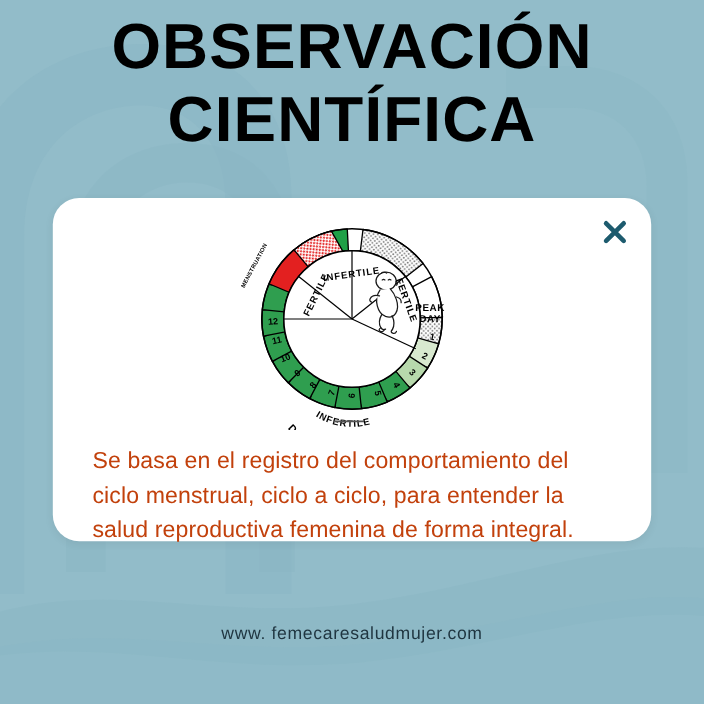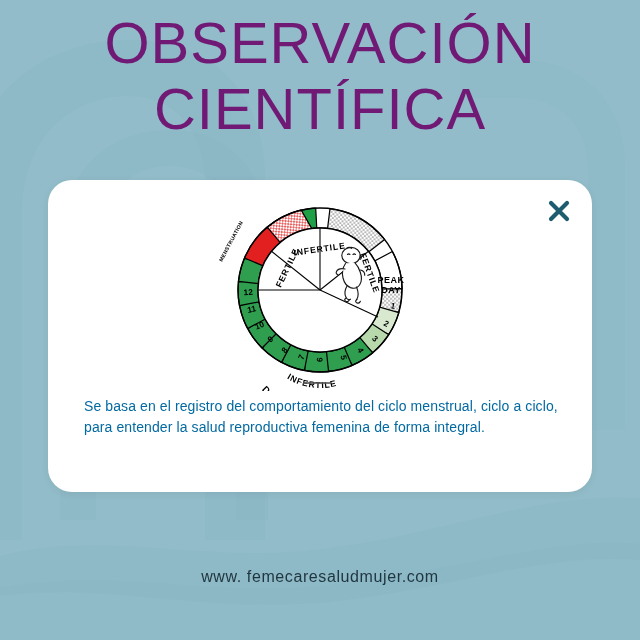--- a/index.html
+++ b/index.html
@@ -37,22 +37,22 @@
   .title-block {
     position: absolute;
     top: 14px;
     left: 0;
     width: 640px;
     text-align: center;
     z-index: 3;
   }
   .title-line {
     font-family: "Liberation Sans", sans-serif;
-    font-weight: normal;
-    color: #701a75;
+    font-weight: bold;
+    color: #000000;
     letter-spacing: 0.5px;
     line-height: 1.0;
   }
   .title-line-1 {
     font-size: 58px;
     letter-spacing: 1px;
   }
   .title-line-2 {
     font-size: 58px;
     margin-top: 8px;
@@ -92,23 +92,23 @@
     width: 230px;
     height: 205px;
   }
 
   .card-body-text {
     position: absolute;
     left: 36px;
     top: 202px;
     width: 476px;
     font-family: "Liberation Sans", sans-serif;
-    font-size: 14px;
+    font-size: 21px;
     line-height: 1.5;
-    color: #0369a1;
+    color: #c2410c;
     letter-spacing: 0.1px;
   }
 
   
   .footer-url {
     position: absolute;
     left: 0;
     top: 568px;
     width: 640px;
     text-align: center;

